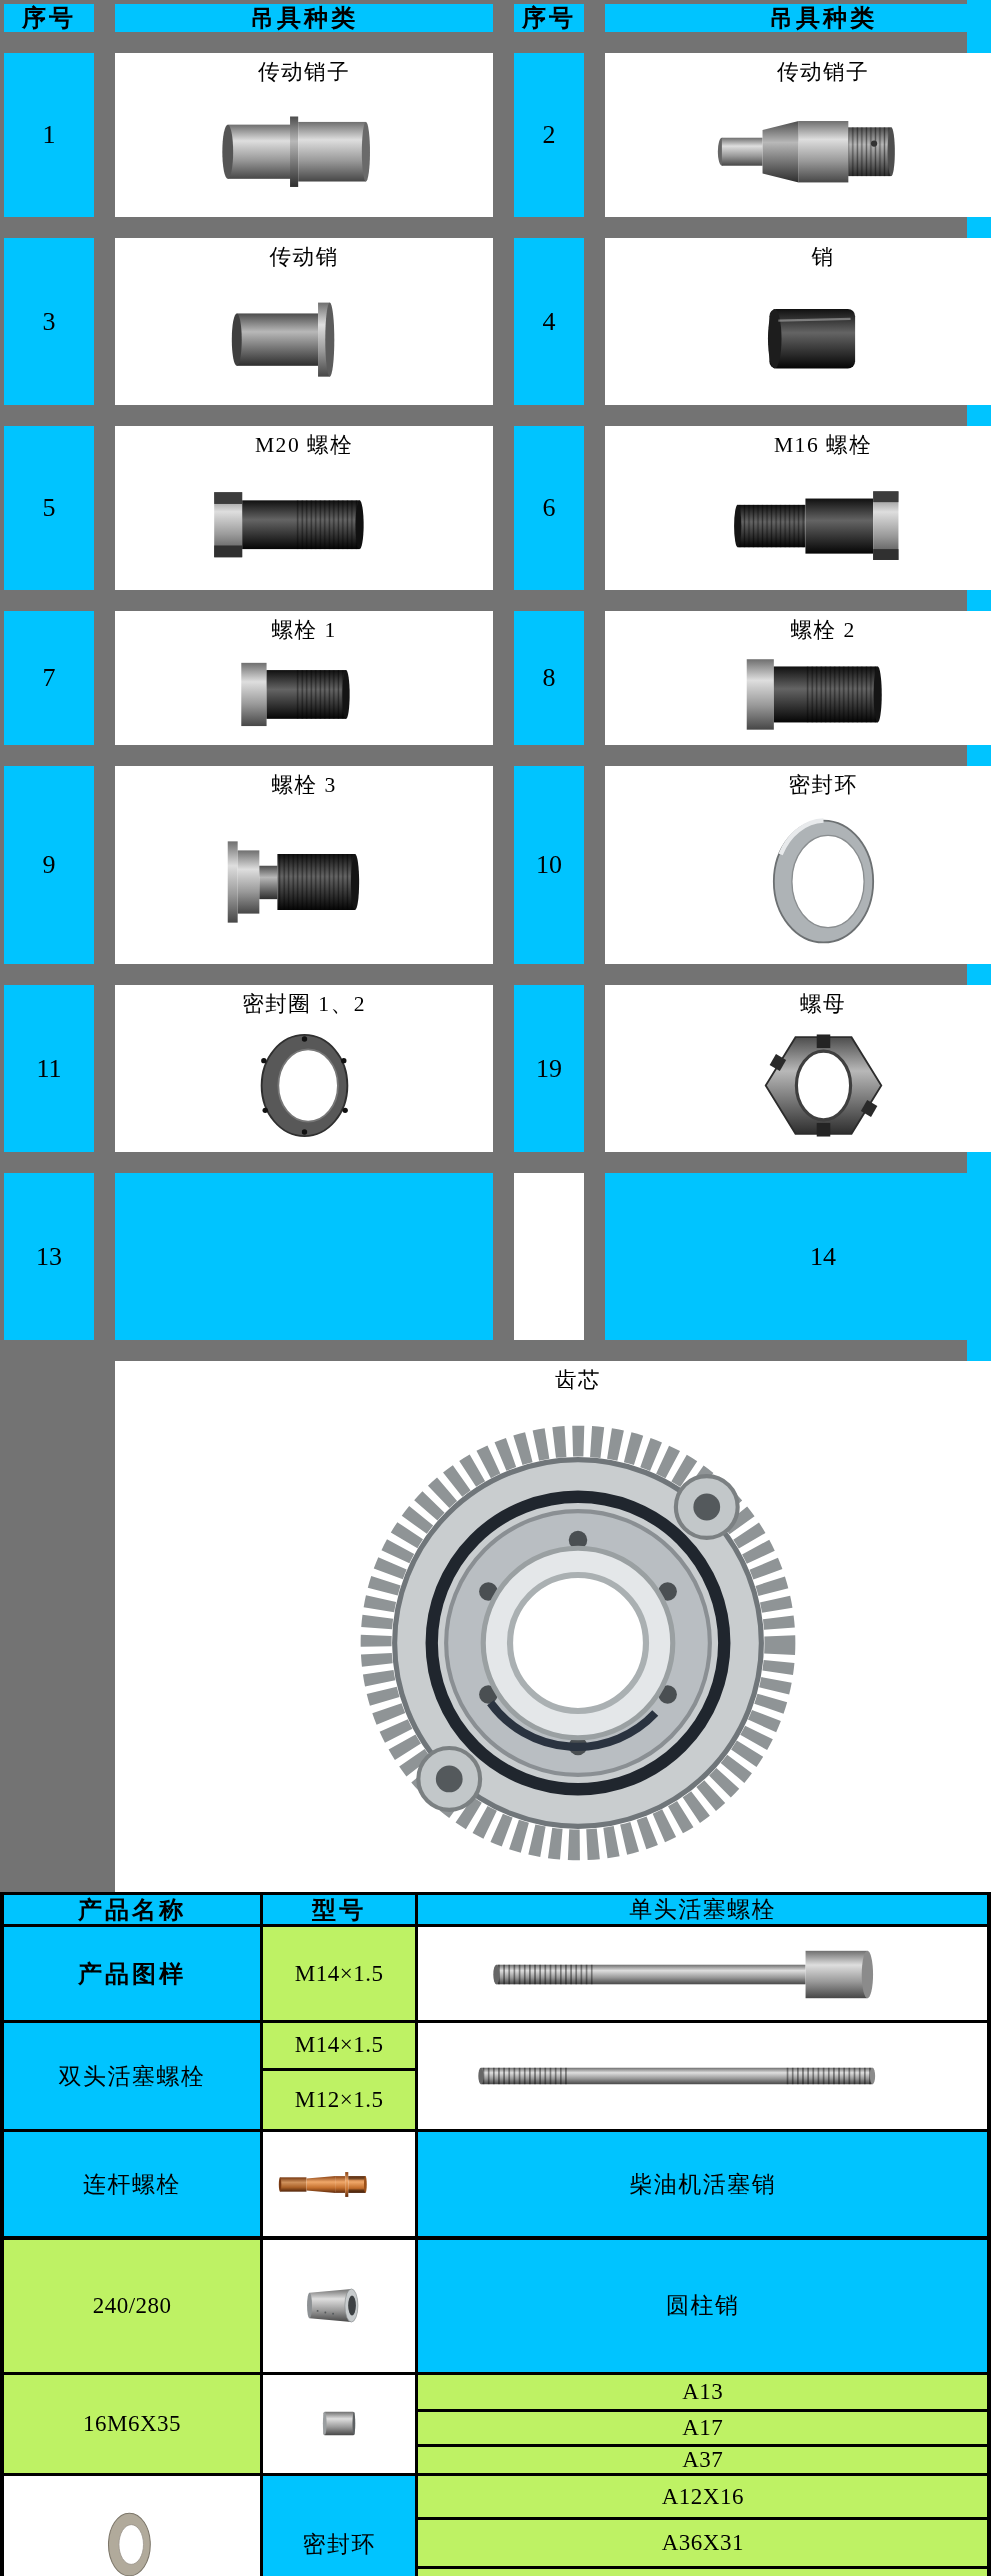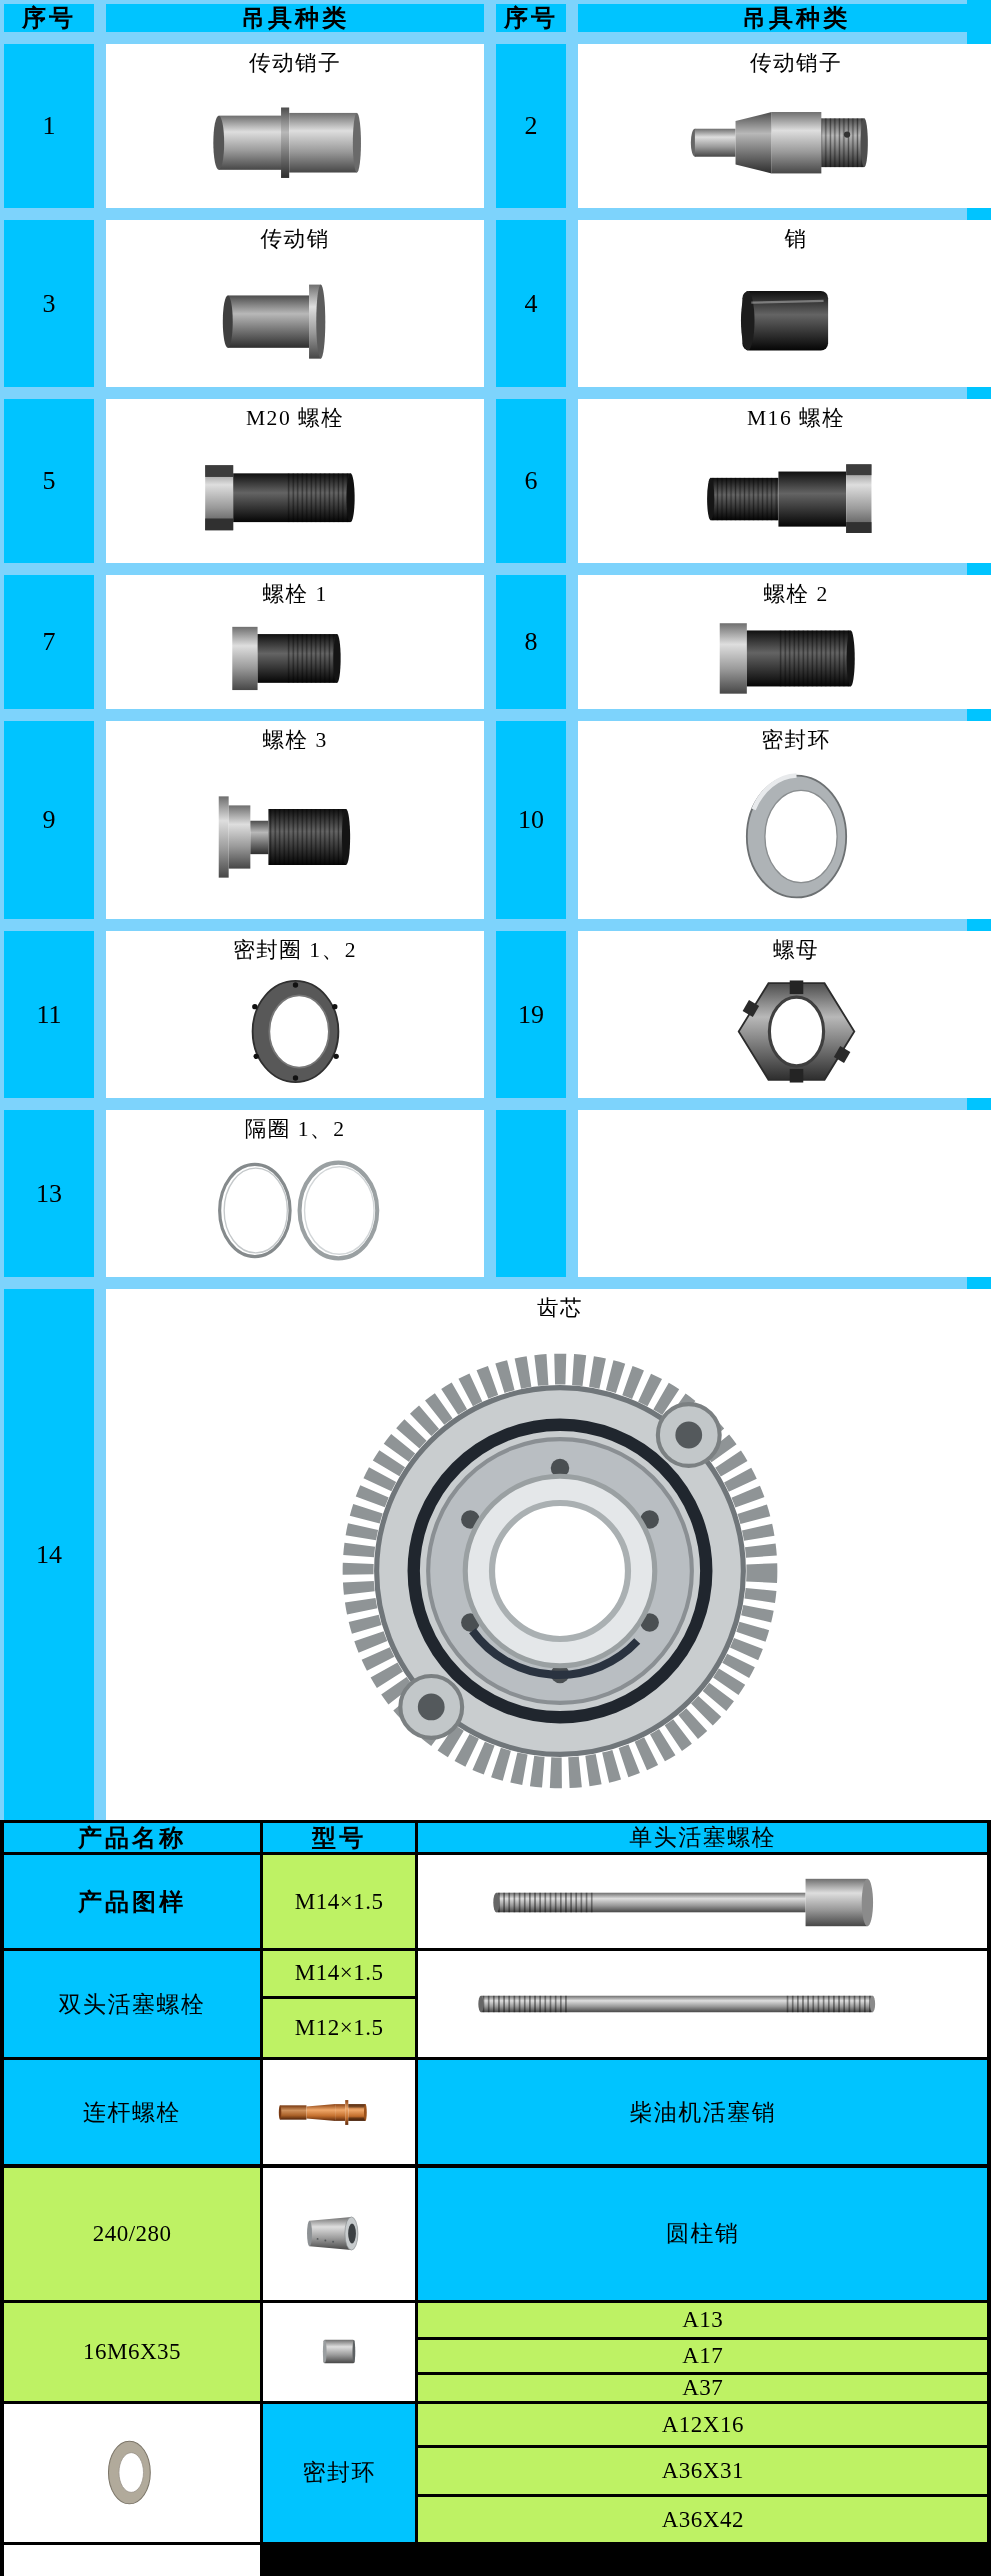--- a/index.html
+++ b/index.html
@@ -2,21 +2,21 @@
 <html style="font-size:8.2px"><head>
 <meta charset="utf-8">
 <style>
   html,body{margin:0;padding:0;background:#fff}
   .page{width:991px;height:3256px;background:#00c4ff;color:#000;
         font-family:"Liberation Serif","DejaVu Serif",serif;overflow:hidden}
   
   .t-top{display:grid;box-sizing:border-box;width:967px;
          grid-template-columns:90px 378px 70px 436px;
          grid-template-rows:28px 164px 167px 164px 134px 198px 167px 167px 531px;
-         gap:12px;background:#7dd3fc;padding:4.1px 4.1px 0 4.1px}
+         gap:21px;background:#737373;padding:4.1px 4.1px 0 4.1px}
   
   .t-bot{display:grid;box-sizing:border-box;width:991px;
          grid-template-columns:256px 152px 569px;
          grid-template-rows:29px 93px 106px 104px 132px 98px 138px 133px 201px 168px 99px 166px;
          gap:3.1px;background:#000;padding:3.1px 4.1px 4.1px 4.1px}
   .c{background:#00c4ff;display:flex;align-items:center;justify-content:center}
   .w{background:#fff}
   .hd span{font-size:24px;font-weight:bold;letter-spacing:3.1px}
   .num span{font-size:26px}
   .item{display:flex;flex-direction:column;align-items:center}
@@ -250,29 +250,20 @@
         <rect x="305" y="208" width="30" height="30" fill="#242424"></rect>
         <rect x="206" y="60" width="26" height="28" fill="#2a2a2a" transform="rotate(30 219 74)"></rect>
         <rect x="408" y="162" width="26" height="28" fill="#2a2a2a" transform="rotate(30 421 176)"></rect>
         <ellipse cx="320" cy="125" rx="60" ry="76" fill="#ffffff" stroke="#3f3f3f" stroke-width="7"></ellipse>
       </svg>
     </div>
 
     <div class="c num">
         <span>13</span>
       </div>
-    <div class="w item">
-      <div class="cap">隔圈 1、2</div>
-      <svg width="289" height="129" viewBox="0 0 640 250">
-        <ellipse cx="230" cy="125" rx="78" ry="102" fill="none" stroke="#858a8c" stroke-width="7"></ellipse>
-        <ellipse cx="232" cy="125" rx="70" ry="94" fill="none" stroke="#c4c8ca" stroke-width="3"></ellipse>
-        <ellipse cx="415" cy="125" rx="86" ry="106" fill="none" stroke="#9aa0a2" stroke-width="9"></ellipse>
-        <ellipse cx="417" cy="125" rx="77" ry="97" fill="none" stroke="#d2d6d8" stroke-width="3"></ellipse>
-      </svg>
-    </div>
     <div class="c"></div>
     <div class="w"></div>
 
     <div class="c num">
         <span>14</span>
       </div>
     <div class="w item big">
       <div class="cap">齿芯</div>
       <svg width="608" height="479" viewBox="0 0 590 465">
         <circle cx="295" cy="232" r="196" fill="none" stroke="#8f9496" stroke-width="30" stroke-dasharray="11 7"></circle>

